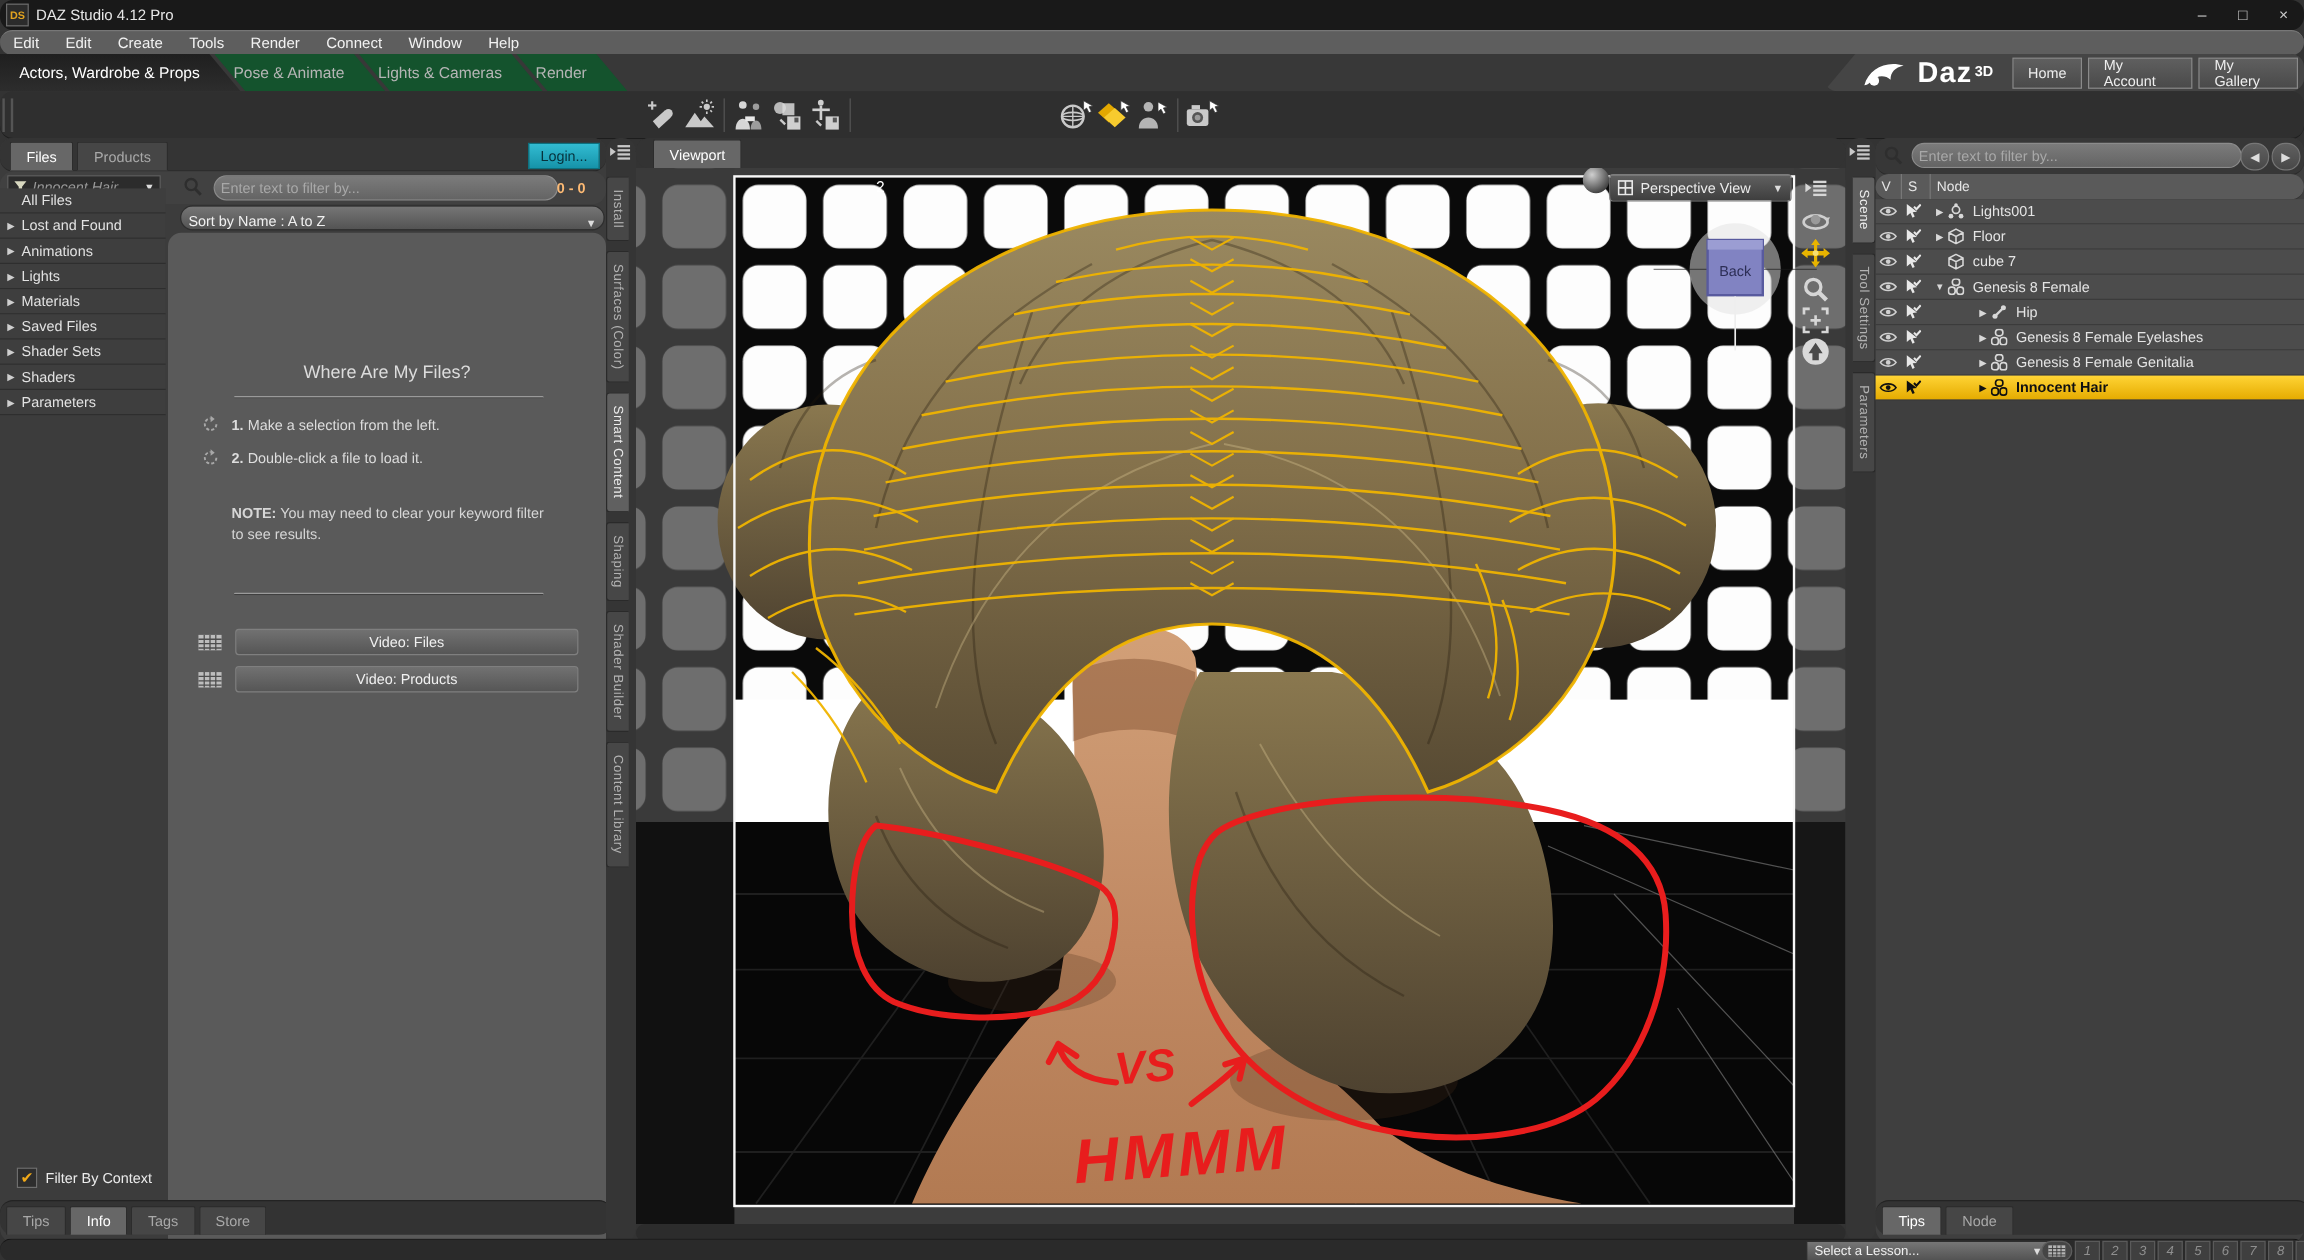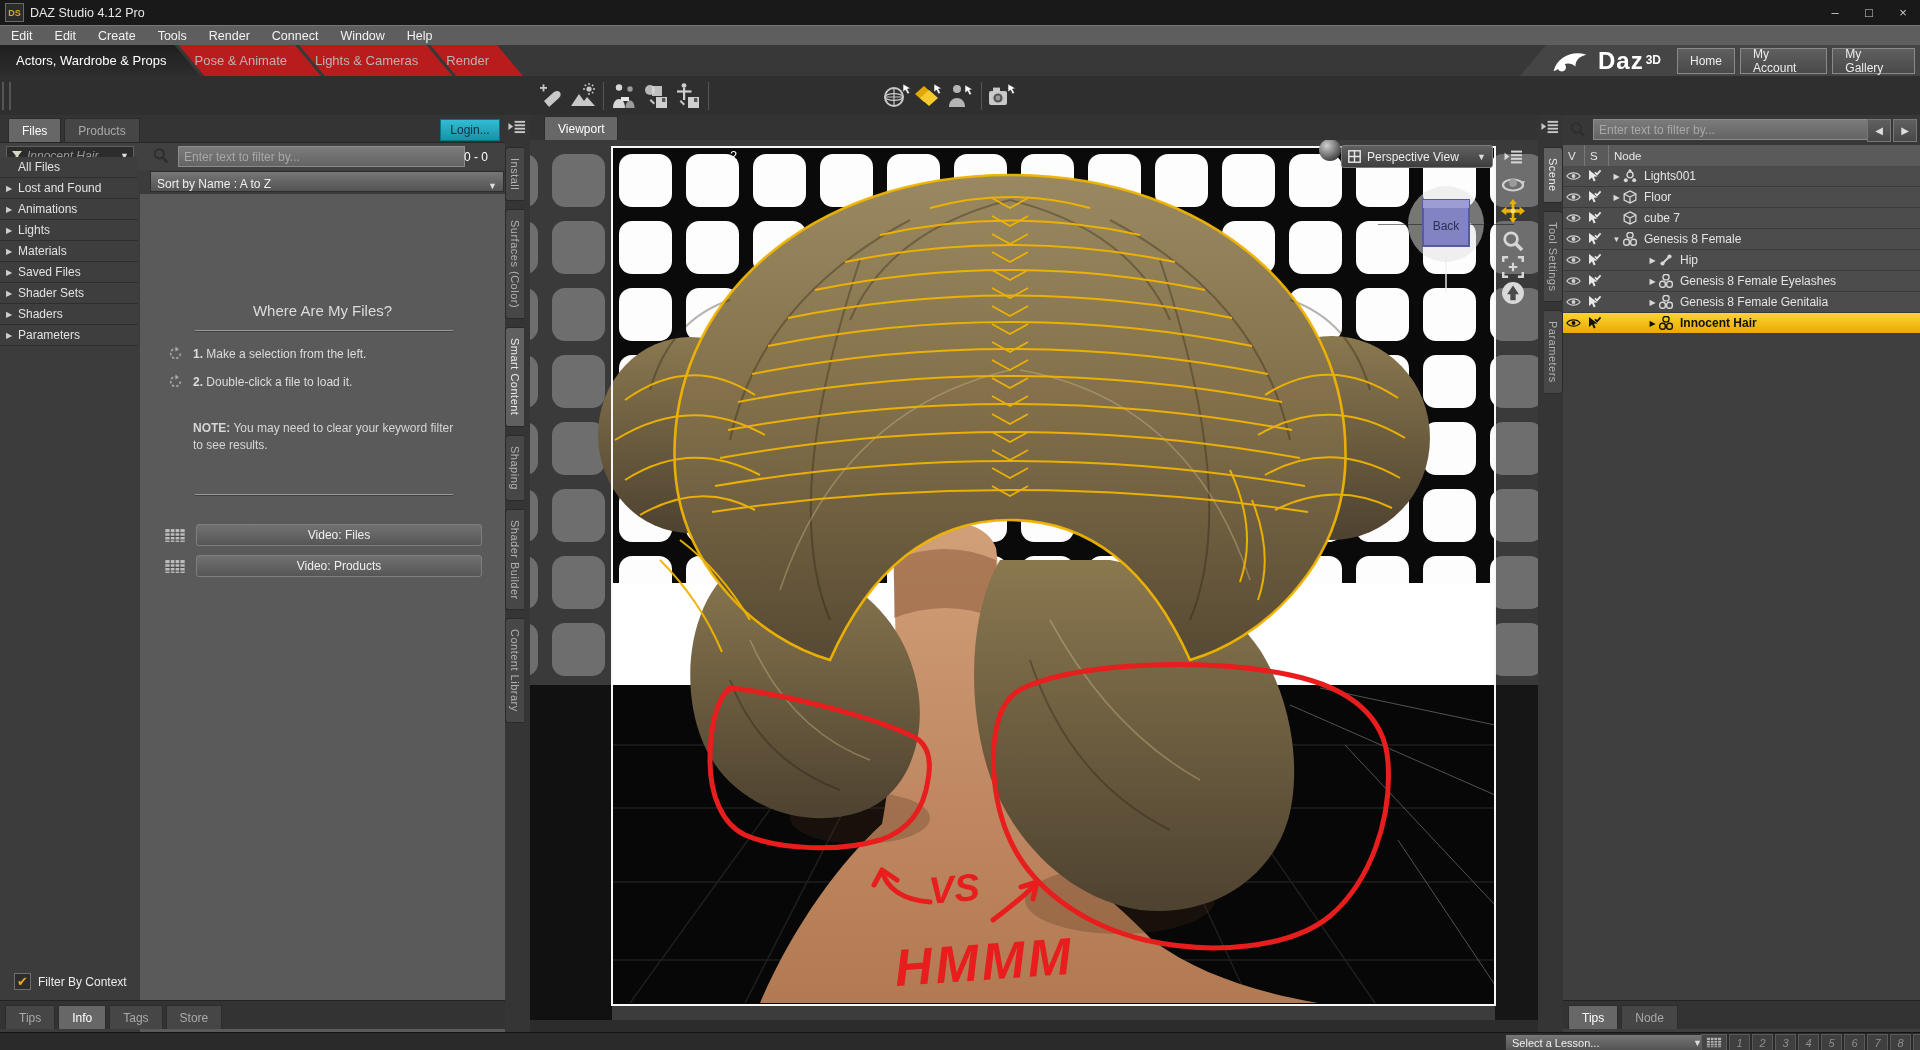--- a/index.html
+++ b/index.html
@@ -1,35 +1,35 @@
 <!DOCTYPE html>
 <html><head>
 <meta charset="utf-8">
 <style>
   html,body{margin:0;padding:0;background:#222;}
   #app{position:relative;width:1920px;height:1050px;background:#333;overflow:hidden;
        font-family:"Liberation Sans",sans-serif;color:#ddd;font-size:12px;-webkit-font-smoothing:antialiased;}
-  .abs{position:absolute;}
+  .abs{position:absolute;border-radius:11px;}
   .flexr{display:flex;flex-direction:row;align-items:center;}
   .flexc{display:flex;flex-direction:column;}
 
   
   #titlebar{left:0;top:0;width:1920px;height:25px;background:#191919;color:#e8e8e8;}
   #ds-logo{width:17px;height:17px;margin:0 6px 0 5px;background:#2b2b2b;border:1px solid #6b6b6b;
            color:#e2a31f;font-weight:bold;font-size:9px;display:flex;align-items:center;justify-content:center;}
   .wbtn{width:34px;height:25px;display:flex;align-items:center;justify-content:center;color:#ccc;font-size:13px;}
 
   
   #menubar{left:0;top:25px;width:1920px;height:20px;background:#5e5e5e;border-top:1px solid #777;}
   .menu-item{padding:0 11px;color:#f2f2f2;font-size:12.5px;height:20px;display:flex;align-items:center;}
 
   
   #activityrow{left:0;top:45px;width:1920px;height:31px;background:#383838;}
   .atab{height:31px;display:flex;align-items:center;padding:0 34px 0 16px;font-size:13px;color:#b5b5b5;
-        background:#b91c1c;clip-path:polygon(0 0,calc(100% - 26px) 0,100% 100%,26px 100%);margin-left:-22px;}
+        background:#14532d;clip-path:polygon(0 0,calc(100% - 26px) 0,100% 100%,26px 100%);margin-left:-22px;}
   .atab.active{background:linear-gradient(#1f1f1f,#2d2d2d);color:#fff;margin-left:0;
         clip-path:polygon(0 0,calc(100% - 26px) 0,100% 100%,0 100%);}
   #brandarea{right:0;top:45px;width:400px;height:31px;background:#454545;
      clip-path:polygon(26px 0,100% 0,100% 100%,0 100%);display:flex;align-items:center;}
   .brand-btn{height:24px;padding:0 12px;margin-right:5px;background:linear-gradient(#5f5f5f,#4a4a4a);
      border:1px solid #8a8a8a;color:#eee;font-size:12px;display:flex;align-items:center;}
   #brandname{color:#fff;font-size:24px;font-weight:bold;letter-spacing:1px;}
   #brandsup{color:#fff;font-size:12px;font-weight:bold;vertical-align:super;margin-left:2px;}
 
   
@@ -304,21 +304,21 @@
         <span class="lbl">Innocent Hair</span>
         <span class="caret" style="margin-left:auto;font-size:9px;">▼</span>
       </div>
       <span class="abs" style="left:152px;top:4px;">
         <svg width="17" height="17" viewBox="0 0 14 14">
             <circle cx="6" cy="5.6" r="3.8" fill="none" stroke="#2e2e2e" stroke-width="1.6"></circle>
             <line x1="8.8" y1="8.6" x2="12.6" y2="12.6" stroke="#2e2e2e" stroke-width="2"></line>
           </svg>
       </span>
       <input class="inputbox abs" style="left: 178px; top: 3px; width: 275px; height: 19px;" placeholder="Enter text to filter by...">
-      <span class="abs" style="left:464px;top:7px;color:#ffffff;">0 - 0</span>
+      <span class="abs" style="left:464px;top:7px;color:#fdba74;font-weight:bold;">0 - 0</span>
     </div>
     <div class="abs" style="left:0;top:42px;width:138px;">
 
         <div class="catrow">
           <span class="arr"></span>
           <span>All Files</span>
         </div>
 
         <div class="catrow">
           <span class="arr">▶</span>

